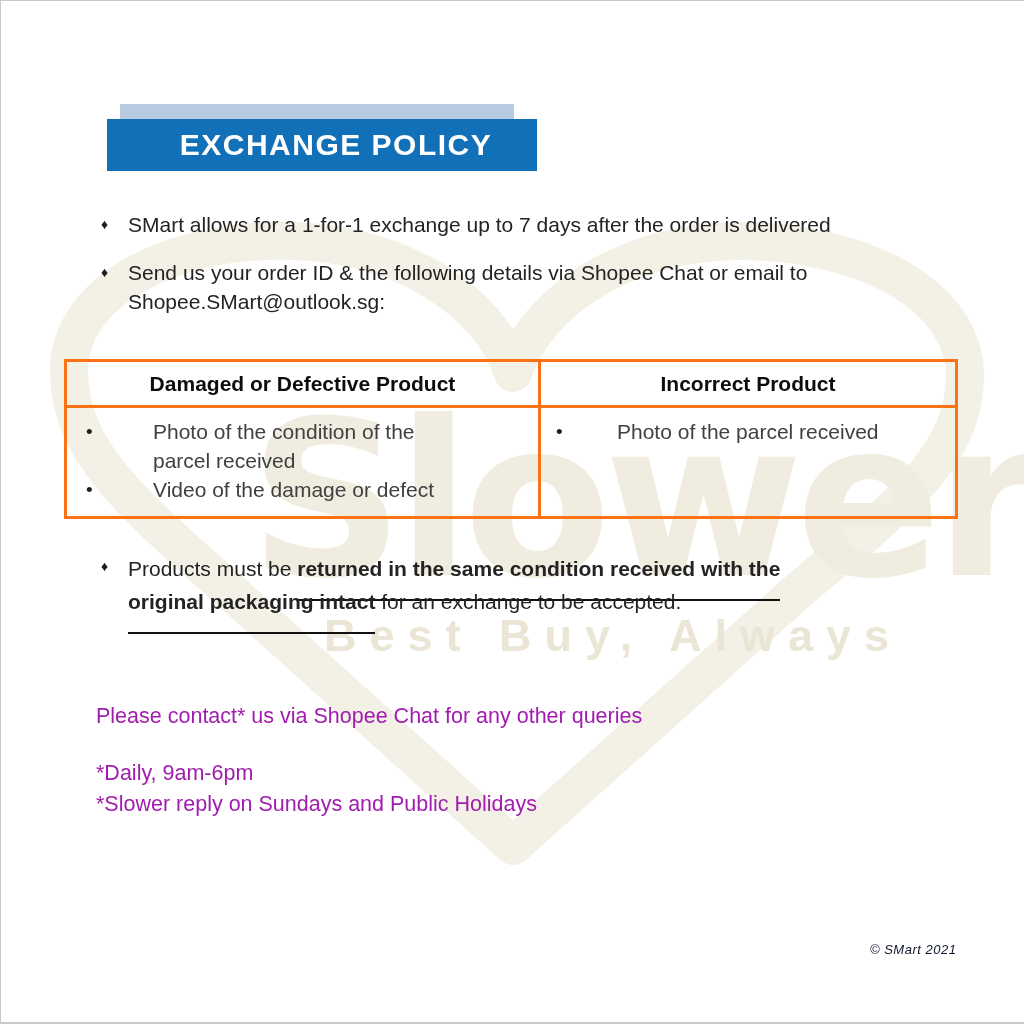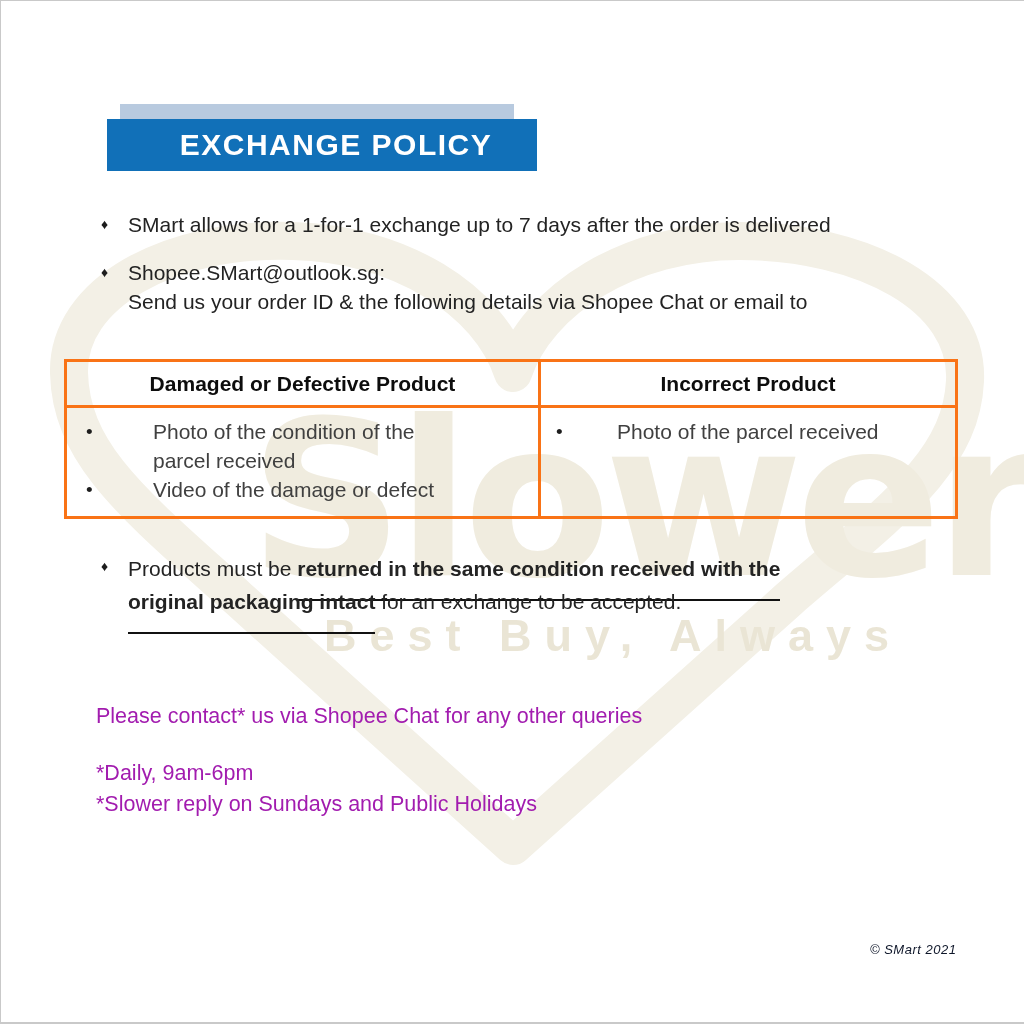--- a/index.html
+++ b/index.html
@@ -116,22 +116,22 @@
   </div>
 
   <div class="dbullet b1">
     <span class="dia">♦</span>
     <div class="btxt">SMart allows for a 1-for-1 exchange up to 7 days after the order is delivered</div>
   </div>
 
   <div class="dbullet b2">
     <span class="dia">♦</span>
     <div class="btxt">
+      <div>Send us your order ID &amp; the following details via Shopee Chat or email to</div>
       <div>Shopee.SMart@outlook.sg:</div>
-      <div>Send us your order ID &amp; the following details via Shopee Chat or email to</div>
     </div>
   </div>
 
   <table class="ptable">
     <colgroup>
         <col style="width:474px">
         <col style="width:417px">
       </colgroup>
     <tbody>
         <tr>

